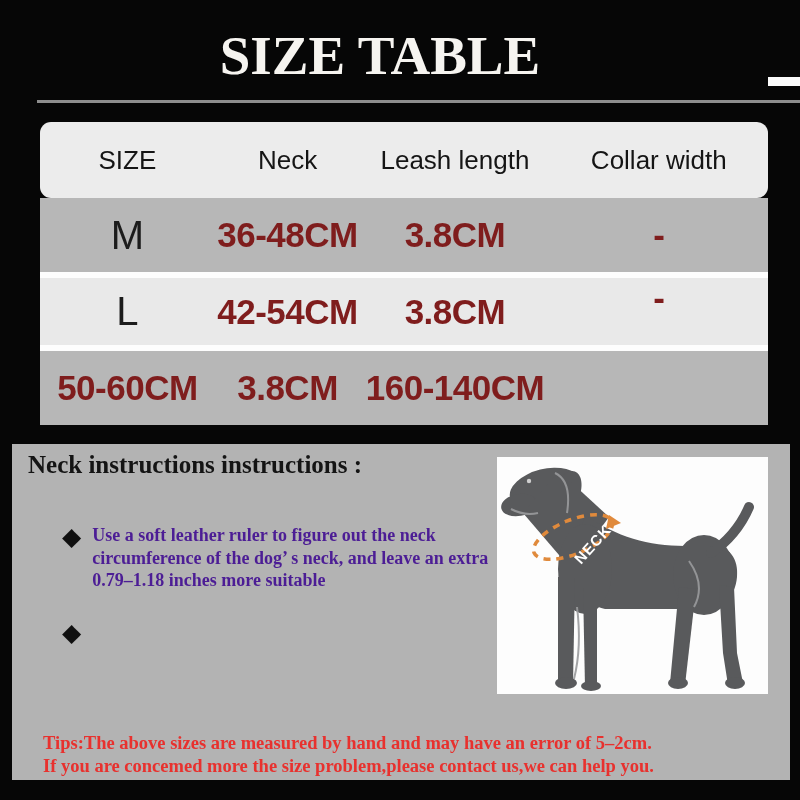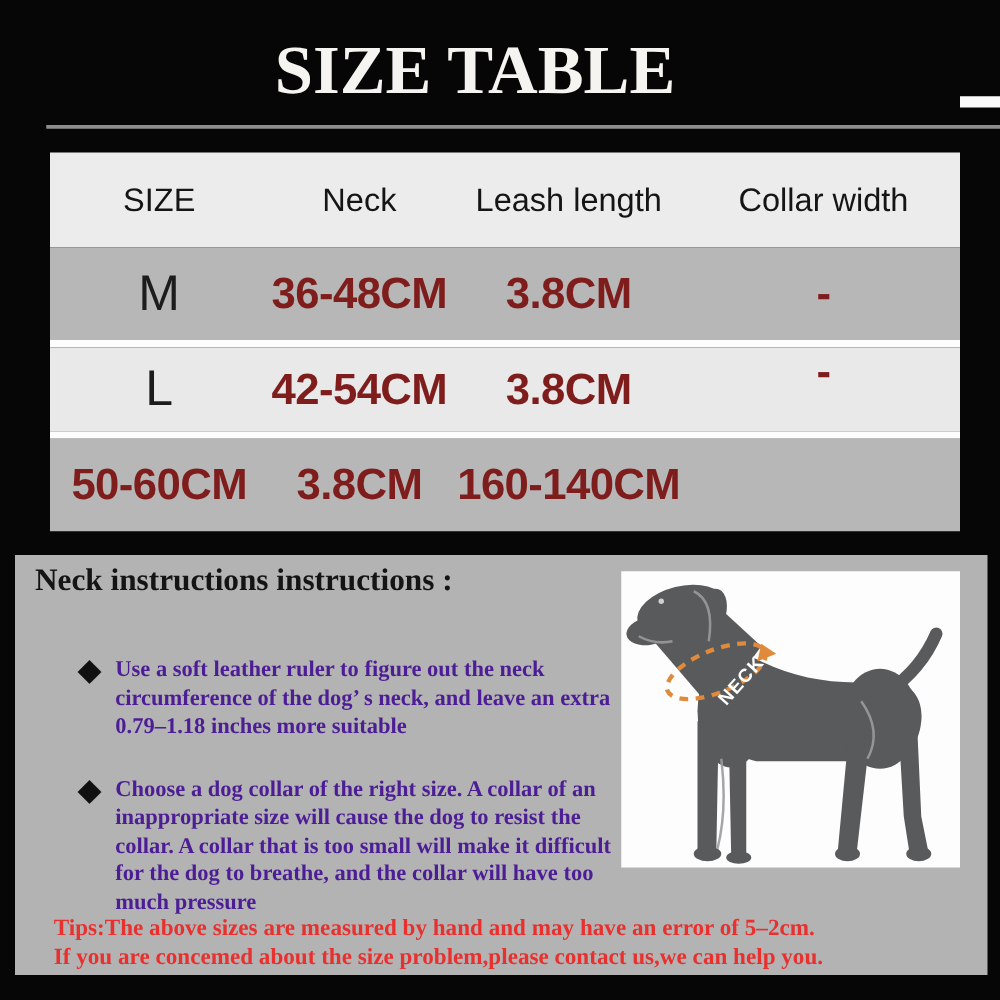--- a/index.html
+++ b/index.html
@@ -22,21 +22,21 @@
     position:absolute; left:37px; top:100px; width:763px; height:3px;
     background:#8d8d8d;
   }
   
   .size-table { position:absolute; left:40px; top:122px; width:728px; }
   .t-row {
     display:grid; grid-template-columns:24% 20% 26% 30%;
     align-items:center;
   }
   .t-row > div { text-align:center; }
-  .row-header { height:76px; background:#ececec; }
+  .row-header { height:76px; background:#ececec;border-radius:11px; }
   .row-dark   { height:74px; background:#b7b7b7; }
   .row-light  { height:67px; background:#e9e9e9; }
   .row-gap    { height:6px;  background:#fdfdfd; }
   .h-cell    { font-size:26px; color:#151515; }
   .size-cell { font-size:40px; font-weight:400; color:#1c1c1c; }
   .val-cell  { font-size:35px; font-weight:700; color:#7f1d1d; letter-spacing:-0.5px; }
   .dash-up   { transform:translateY(-14px); }
   
   .instructions {
     position:absolute; left:12px; top:444px; width:778px; height:336px;
@@ -103,21 +103,20 @@
 <div class="instructions">
   <div class="inst-heading">Neck instructions instructions :</div>
 
   <div class="bullets">
     <div class="bullet">
       <span class="diamond">◆</span>
       <span class="bullet-text">Use a soft leather ruler to figure out the neck circumference of the dog’ s neck, and leave an extra 0.79–1.18 inches more suitable</span>
     </div>
     <div class="bullet">
       <span class="diamond">◆</span>
-      <span class="bullet-text">Choose a dog collar of the right size. A collar of an inappropriate size will cause the dog to resist the collar. A collar that is too small will make it difficult for the dog to breathe, and the collar will have too much pressure</span>
     </div>
   </div>
 
   <div class="dog-figure">
     <svg viewBox="0 0 271 237" xmlns="http://www.w3.org/2000/svg">
       <g fill="#595a5c">
 
         <ellipse cx="48" cy="32" rx="36" ry="20" transform="rotate(-14 48 32)"></ellipse>
         <ellipse cx="22" cy="48" rx="18" ry="11" transform="rotate(-10 22 48)"></ellipse>
 
@@ -151,15 +150,15 @@
       <circle cx="32" cy="24" r="2.2" fill="#cfcfcf"></circle>
 
       <ellipse cx="76" cy="80" rx="42" ry="17" fill="none" stroke="#e08a3c" stroke-width="3.5" stroke-dasharray="7 6" transform="rotate(-22 76 80)"></ellipse>
       <polygon points="112,58 124,66 109,72" fill="#e08a3c"></polygon>
       <text x="84" y="108" transform="rotate(-48 84 108)" fill="#ffffff" font-size="15" font-weight="bold" letter-spacing="1" font-family="Liberation Sans, sans-serif">NECK</text>
     </svg>
   </div>
 
   <div class="tips">
     <div>Tips:The above sizes are measured by hand and may have an error of 5–2cm.</div>
-    <div>If you are concemed about the size problem,please contact us,we can help you.</div>
+    <div>If you are concemed more the size problem,please contact us,we can help you.</div>
   </div>
 </div>
 
 </body></html>

